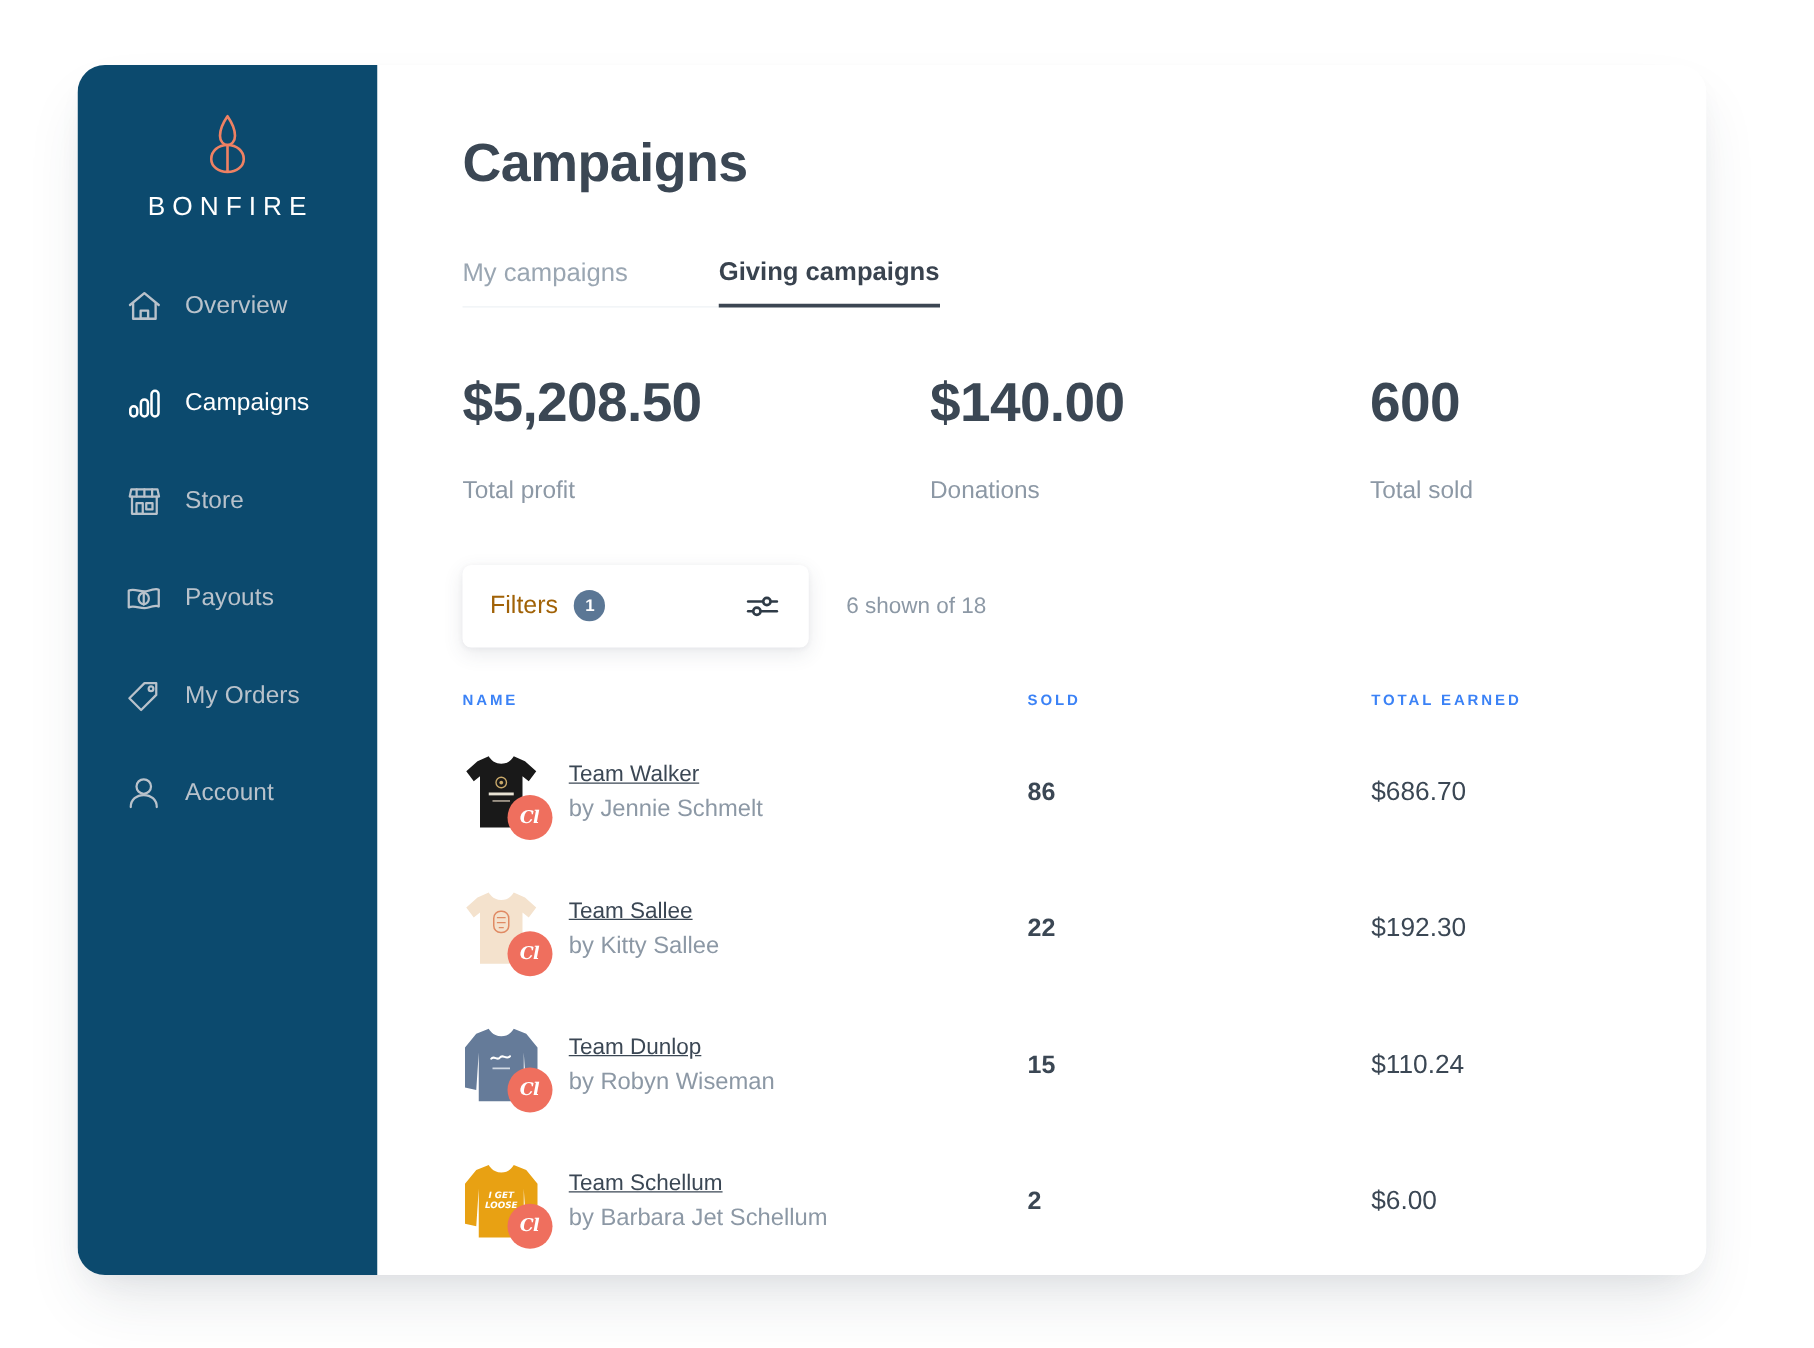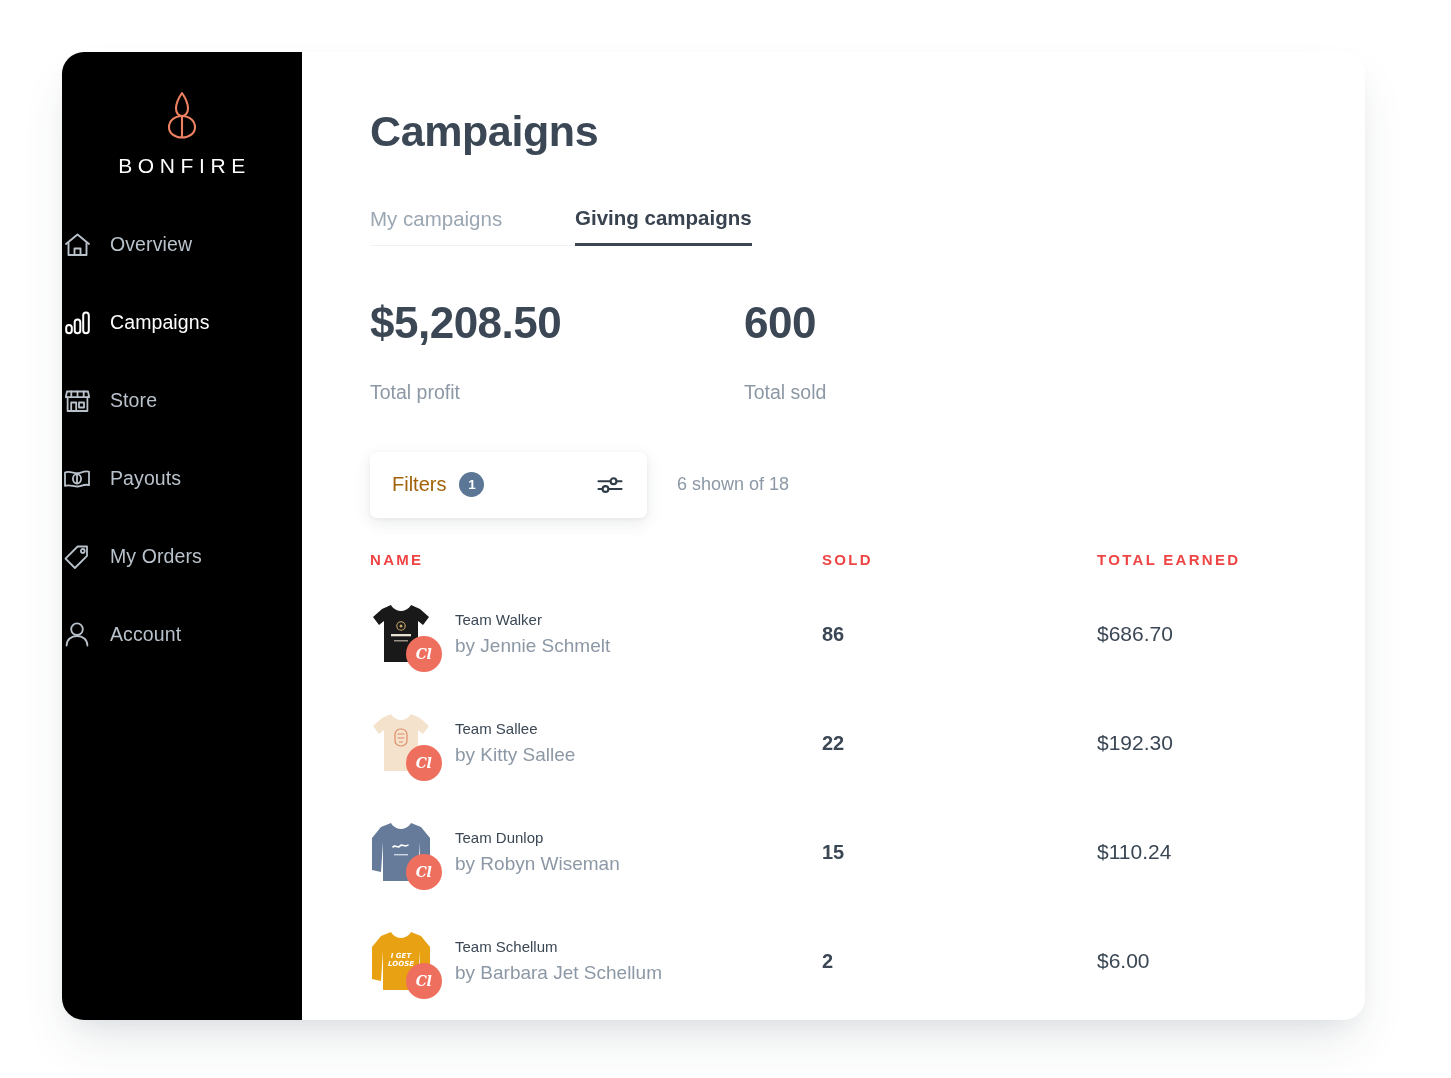--- a/index.html
+++ b/index.html
@@ -33,21 +33,21 @@
     box-shadow: 0 26px 50px -10px rgba(45,60,74,0.13),
                 0 10px 26px -12px rgba(45,60,74,0.10);
     display: flex;
     overflow: hidden;
   }
 
   
   .sidebar {
     width: 240px;
     flex: 0 0 240px;
-    background: #000000;
+    background: #0c4a6e;
     padding-top: 30px;
     display: flex;
     flex-direction: column;
   }
 
   .brand {
     display: flex;
     flex-direction: column;
     align-items: center;
     padding-top: 8px;
@@ -62,20 +62,21 @@
     font-weight: 400;
     padding-left: 5px;
   }
 
   .nav { display: flex; flex-direction: column; }
 
   .nav-item {
     display: flex;
     align-items: center;
     height: 49px;
+    padding-left: 38px;
     margin-bottom: 29px;
     cursor: pointer;
     text-decoration: none;
   }
   .nav-icon {
     width: 30px;
     height: 30px;
     flex: 0 0 30px;
     display: flex;
     align-items: center;
@@ -197,23 +198,23 @@
   }
 
   
   .table { margin-top: 22px; }
   .t-head {
     display: flex;
     align-items: center;
     height: 40px;
   }
   .th {
-    font-size: 15px;
-    font-weight: 700;
-    color: #ef4444;
+    font-size: 12px;
+    font-weight: 700;
+    color: #3b82f6;
     letter-spacing: 2.3px;
   }
   .col-name { width: 452px; flex: 0 0 452px; }
   .col-sold { width: 275px; flex: 0 0 275px; }
   .col-earned { width: 280px; flex: 0 0 280px; }
 
   .t-row {
     display: flex;
     align-items: center;
     height: 109px;
@@ -245,23 +246,24 @@
     font-family: "DejaVu Serif", serif;
     font-style: italic;
     font-size: 14px;
     font-weight: 700;
     letter-spacing: -0.5px;
     padding-right: 1px;
   }
 
   .name-block { display: flex; flex-direction: column; }
   .camp-name {
-    font-size: 15px;
+    font-size: 18px;
     color: #3b4754;
     line-height: 1.28;
+    text-decoration: underline;
   }
   .camp-by {
     margin-top: 5px;
     font-size: 19px;
     color: #8c98a5;
     line-height: 1.28;
   }
 
   .sold-val {
     font-size: 20px;
@@ -373,20 +375,24 @@
 
       <div class="tabs">
         <div class="tab first">My campaigns</div>
         <div class="tab active">Giving campaigns</div>
       </div>
 
       <div class="stats">
         <div class="stat s1">
           <div class="stat-value">$5,208.50</div>
           <div class="stat-label">Total profit</div>
+        </div>
+        <div class="stat s2">
+          <div class="stat-value">$140.00</div>
+          <div class="stat-label">Donations</div>
         </div>
         <div class="stat">
           <div class="stat-value">600</div>
           <div class="stat-label">Total sold</div>
         </div>
       </div>
 
       <div class="filters-row">
         <div class="filters-card">
           <div class="filters-left">

